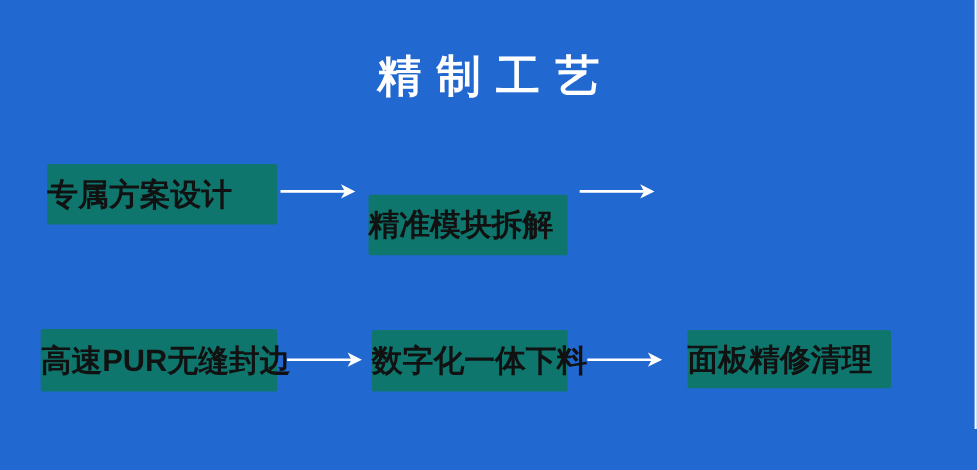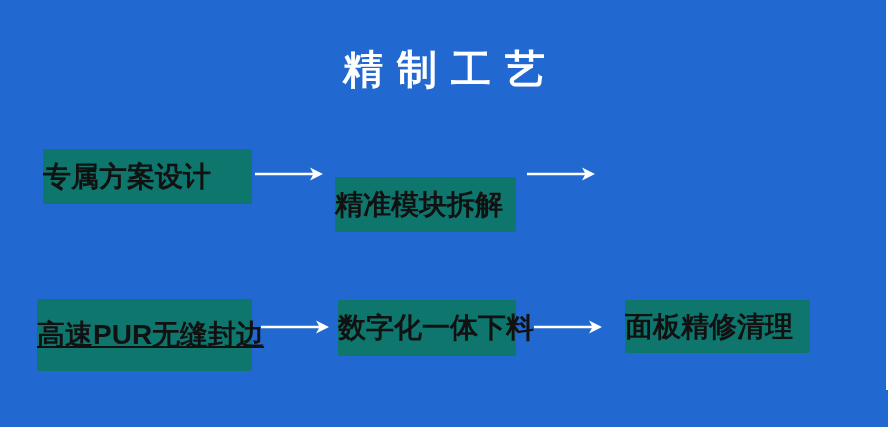--- a/index.html
+++ b/index.html
@@ -49,21 +49,21 @@
     font-size: 28px;
     font-weight: 900;
     white-space: nowrap;
     border-radius: 2px;
   }
   
   .box-1 { left: 43px;  top: 149px; width: 209px; height: 55px; }
   .box-2 { left: 335px; top: 149px; width: 181px; height: 55px; margin-top: 28px; }
   .box-3 { left: 622px; top: 150px; width: 190px; height: 54px; }
   
-  .box-4 { left: 37px;  top: 299px; width: 215px; height: 72px; text-decoration: underline; }
+  .box-4 { left: 37px;  top: 299px; width: 215px; height: 57px; }
   .box-5 { left: 338px; top: 300px; width: 178px; height: 56px; }
   .box-6 { left: 625px; top: 300px; width: 185px; height: 53px; }
 
   .flow-arrow {
     position: absolute;
     width: 70px;
     height: 16px;
   }
   .arrow-1 { left: 254px; top: 166px; }
   .arrow-2 { left: 526px; top: 166px; }

